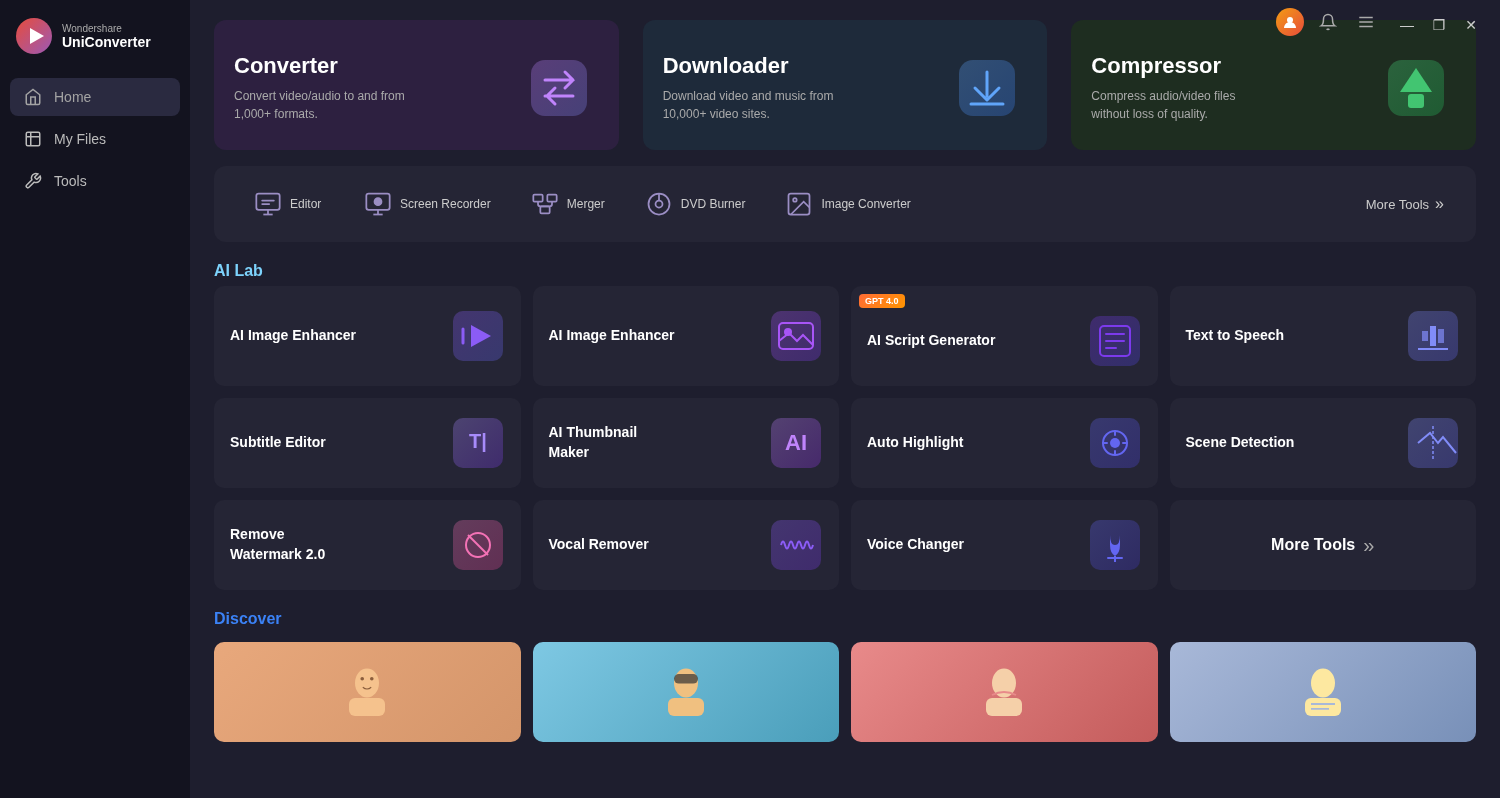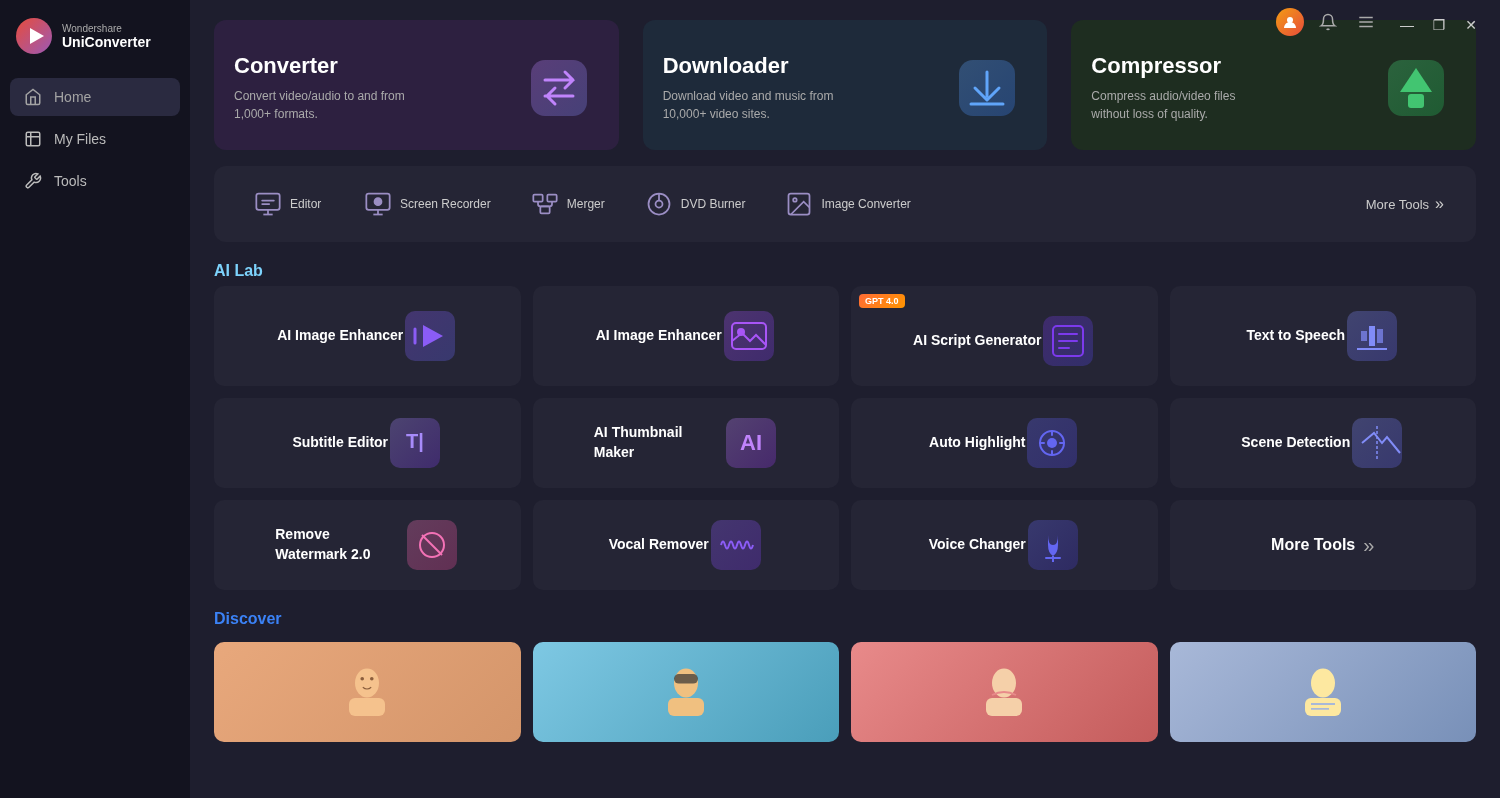--- a/index.html
+++ b/index.html
@@ -174,21 +174,21 @@
       grid-template-columns: repeat(4, 1fr);
       gap: 12px;
       margin-bottom: 20px;
     }
     .ai-card {
       background: #252535;
       border-radius: 10px;
       padding: 18px 16px;
       display: flex;
       align-items: center;
-      justify-content: center;
+      justify-content: space-between;
       cursor: pointer;
       min-height: 82px;
       position: relative;
       overflow: hidden;
     }
     .ai-card-title {
       font-size: 14px;
       font-weight: 600;
       line-height: 1.4;
       max-width: 130px;

